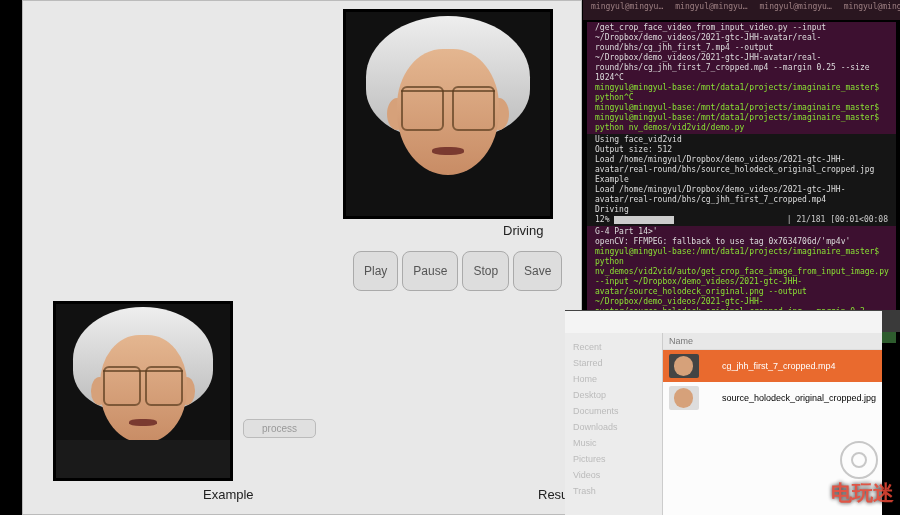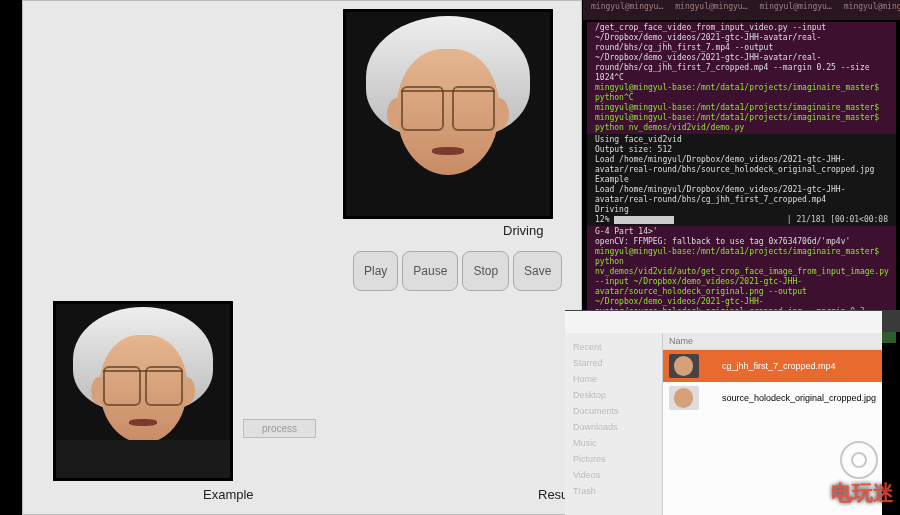--- a/index.html
+++ b/index.html
@@ -23,21 +23,21 @@
 .mouth{position:absolute;left:42%;top:66%;width:16%;height:4%;background:#7a3a30;border-radius:40%}
 .jacket{position:absolute;left:0;bottom:0;width:100%;height:22%;background:#1a1a1a}
 
 .caption{position:absolute;font-size:13px;color:#222}
 .cap-driving{left:480px;top:222px}
 .cap-example{left:180px;top:486px}
 .cap-result{left:515px;top:486px}
 
 .toolbar{position:absolute;left:330px;top:250px;display:flex;gap:4px}
 .tb-btn{background:#ddd;border:1px solid #aaa;padding:12px 10px;font-size:12px;color:#555;border-radius:8px;cursor:pointer}
-.proc{position:absolute;left:220px;top:418px;padding:3px 18px;background:#e0e0e0;border:1px solid #bbb;border-radius:0;font-size:10px;color:#999}
+.proc{position:absolute;left:220px;top:418px;padding:3px 18px;background:#e0e0e0;border:1px solid #bbb;border-radius:5px;font-size:10px;color:#999}
 
 
 .term{position:absolute;left:583px;top:0;width:317px;height:310px;font-family:"DejaVu Sans Mono",monospace;font-size:8px;color:#ddd;line-height:1.25}
 .term-tabs{height:16px;background:#2a1620;display:flex;gap:12px;padding:2px 8px;color:#caa}
 .term-tabs span{opacity:.7}
 .term-body{padding:2px 4px}
 .seg{padding:1px 8px}
 .seg.purple{background:#3d1030}
 .seg.dark{background:#151515}
 .prompt{color:#8ae234}

